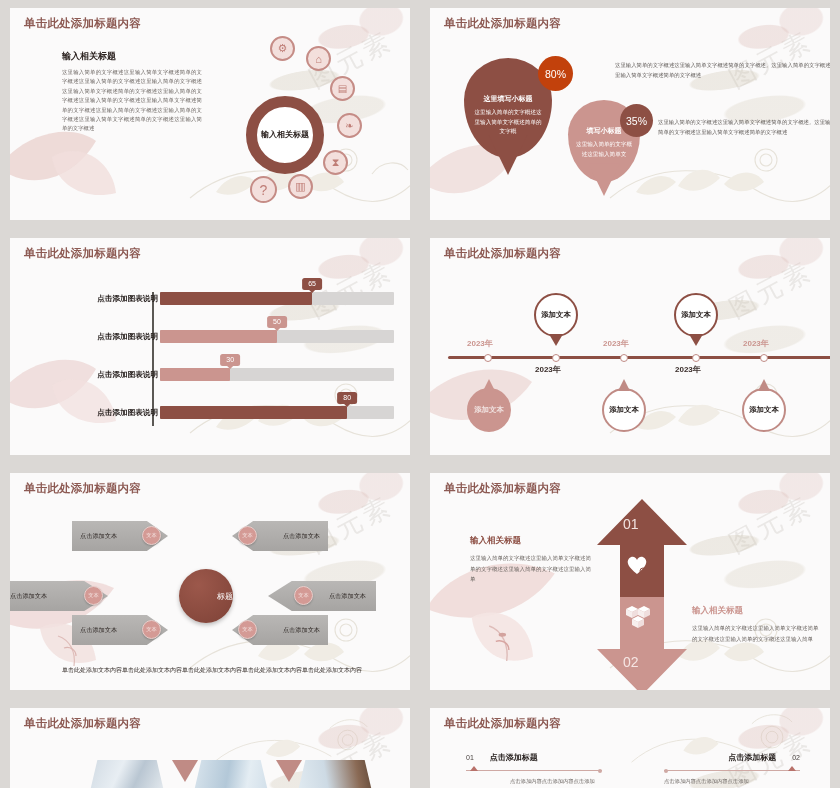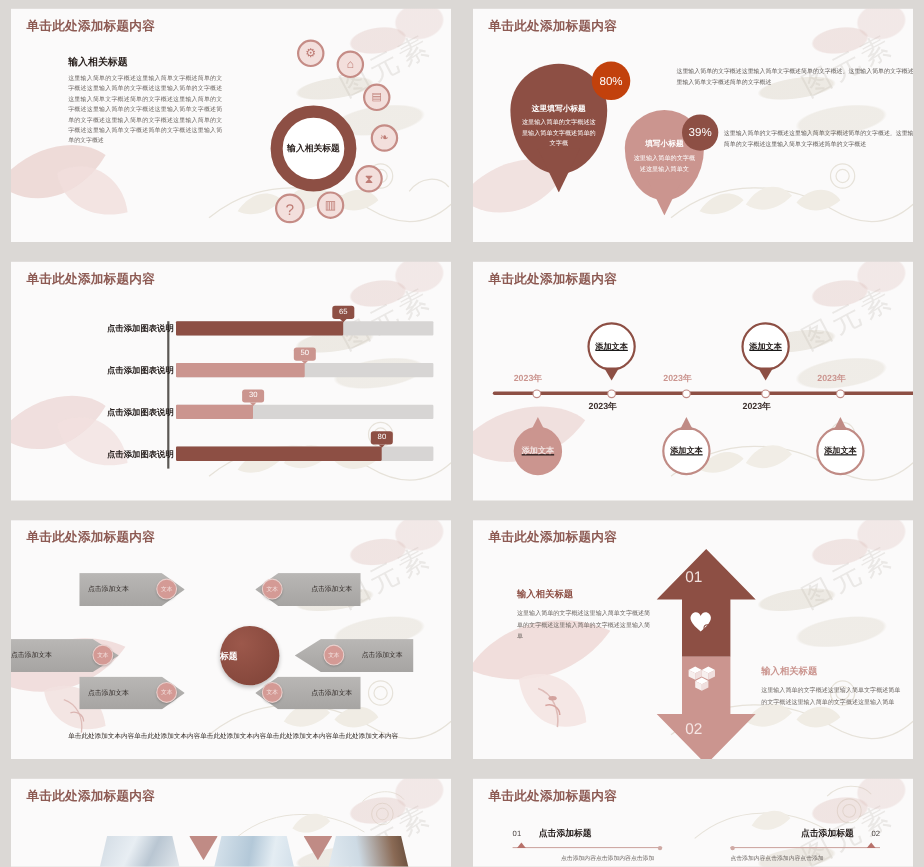--- a/index.html
+++ b/index.html
@@ -104,45 +104,45 @@
         font-size:7px; color:#fff; padding:2px 6px 2.5px; border-radius:2.5px; }
   .tag::after{ content:""; position:absolute; left:50%; bottom:-3px; margin-left:-3px;
         border-left:3px solid transparent; border-right:3px solid transparent; border-top:3.5px solid currentColor;}
   
   .tl-line{ position:absolute; left:18px; top:118px; width:384px; height:3.4px;
             background:#8d4f44; border-radius:2px; z-index:3;}
   .tl-dot{ position:absolute; width:8px; height:8px; border-radius:50%;
            background:#fff; border:1.6px solid #c08b85; top:115.5px; z-index:5;}
   .tl-bal{ position:absolute; width:44px; height:44px; border-radius:50%;
            border:2.4px solid #8d4f44; background:#fff; z-index:4;
-           display:flex; align-items:center; justify-content:center; text-align:right;text-decoration:underline;}
+           display:flex; align-items:center; justify-content:center; text-align:right;}
   .tl-bal span{ font-size:7.4px; font-weight:bold; color:#231c1a; line-height:10.5px;}
   .tl-bal.up::after{ content:""; position:absolute; left:50%; bottom:-11px; margin-left:-7px;
             border-left:7px solid transparent; border-right:7px solid transparent; border-top:12px solid #8d4f44;}
   .tl-bal.dn::after{ content:""; position:absolute; left:50%; top:-11px; margin-left:-6px;
             border-left:6px solid transparent; border-right:6px solid transparent; border-bottom:12px solid #c08b85;}
   .tl-bal.dn{ border-color:#c08b85;}
   .tl-bal.solid{ background:#cb958f; border-color:#cb958f;}
   .tl-bal.solid span{ color:#f1e3e1;}
   .tl-bal.solid::after{ border-bottom-color:#cb958f;}
   .tl-yr{ position:absolute; font-size:8px; font-weight:bold; z-index:4; white-space:nowrap;}
   
   .arrbox{ position:absolute; z-index:3; height:30px;
            background:linear-gradient(#b9b7b5,#a6a4a2);
            box-shadow:1px 1px 2px rgba(0,0,0,.18);}
   .arrbox .lbl{ position:absolute; top:50%; transform:translateY(-50%);
            font-size:6.2px; color:#2e2724; white-space:nowrap;}
   .chip{ position:absolute; width:19px; height:19px; border-radius:50%;
          background:#d49a95; border:1.4px solid #e9cfcc; color:#f4e3e1;
          display:flex; align-items:center; justify-content:center;
          font-size:5.2px; z-index:5; box-shadow:0 1px 2px rgba(0,0,0,.2);}
-  .hub{ position:absolute; left:190px; top:96px; width:54px; height:54px; border-radius:50%;
+  .hub{ position:absolute; left:169px; top:96px; width:54px; height:54px; border-radius:50%;
         background:radial-gradient(circle at 36% 30%, #9c584b, #7e4237);
-        color:#fff; display:flex; align-items:center; justify-content:flex-start;
-        font-size:8px; font-weight:bold; z-index:6; box-shadow:0 2px 4px rgba(0,0,0,.25);}
+        color:#fff; display:flex; align-items:center; justify-content:flex-end;
+        font-size:8px; font-weight:normal; z-index:6; box-shadow:0 2px 4px rgba(0,0,0,.25);}
   .s5-foot{ position:absolute; left:42px; right:38px; bottom:14px; z-index:3;
         font-size:6px; line-height:11px; color:#2f2723; text-align:center;}
   
   .s6-block{ position:absolute; z-index:3;}
   .s6-h{ font-size:8.5px; font-weight:bold; margin-bottom:6px;}
   .s6-p{ font-size:5.5px; line-height:10.5px; color:#6b6561;}
   
   .photo{ position:absolute; top:52px; width:78px; height:40px;
           clip-path: polygon(12% 0, 88% 0, 100% 100%, 0 100%); z-index:3;}
   .tri{ position:absolute; top:52px; width:26px; height:22px; z-index:4;
@@ -226,21 +226,21 @@
         <span>80%</span>
       </div>
 
       <div class="pin tip" style="left:138px;top:92px;width:72px;height:82px;background:#cb958f;">
         <div style="padding:26px 7px 0;">
           <div class="pin-h">填写小标题</div>
           <div class="pin-p" style="margin-top:4px;">这里输入简单的文字概述这里输入简单文</div>
         </div>
       </div>
       <div class="bub" style="left:190px;top:96px;width:33px;height:33px;background:#8d4f44;">
-        <span>39%</span>
+        <span>35%</span>
       </div>
 
       <div class="s2-txt" style="left:185px;top:53px;width:222px;">这里输入简单的文字概述这里输入简单文字概述简单的文字概述。这里输入简单的文字概述这里输入简单文字概述简单的文字概述</div>
       <div class="s2-txt" style="left:228px;top:110px;width:178px;">这里输入简单的文字概述这里输入简单文字概述简单的文字概述。这里输入简单的文字概述这里输入简单文字概述简单的文字概述</div>
     </div>
   </div>
 
   <div class="cell">
     <div class="slide">
       <div class="wm">图元素</div>

